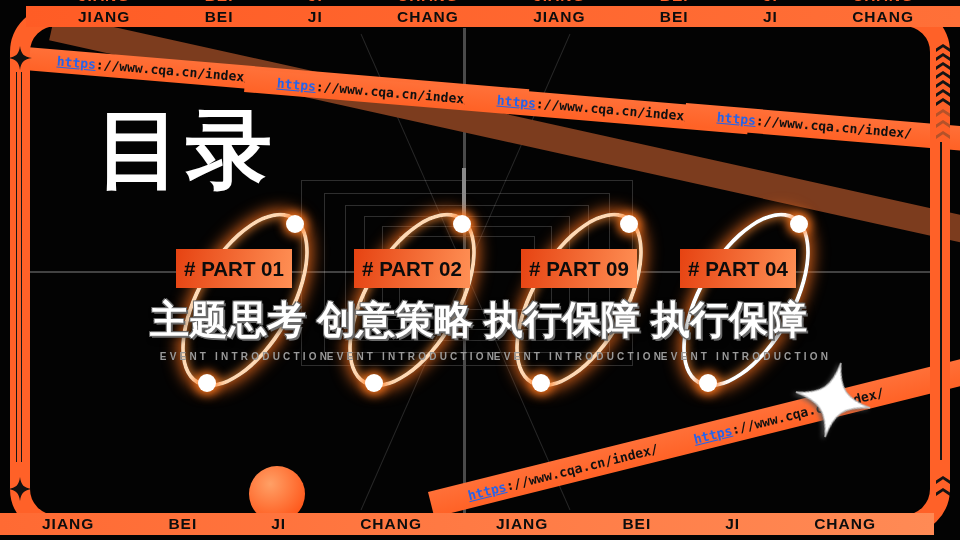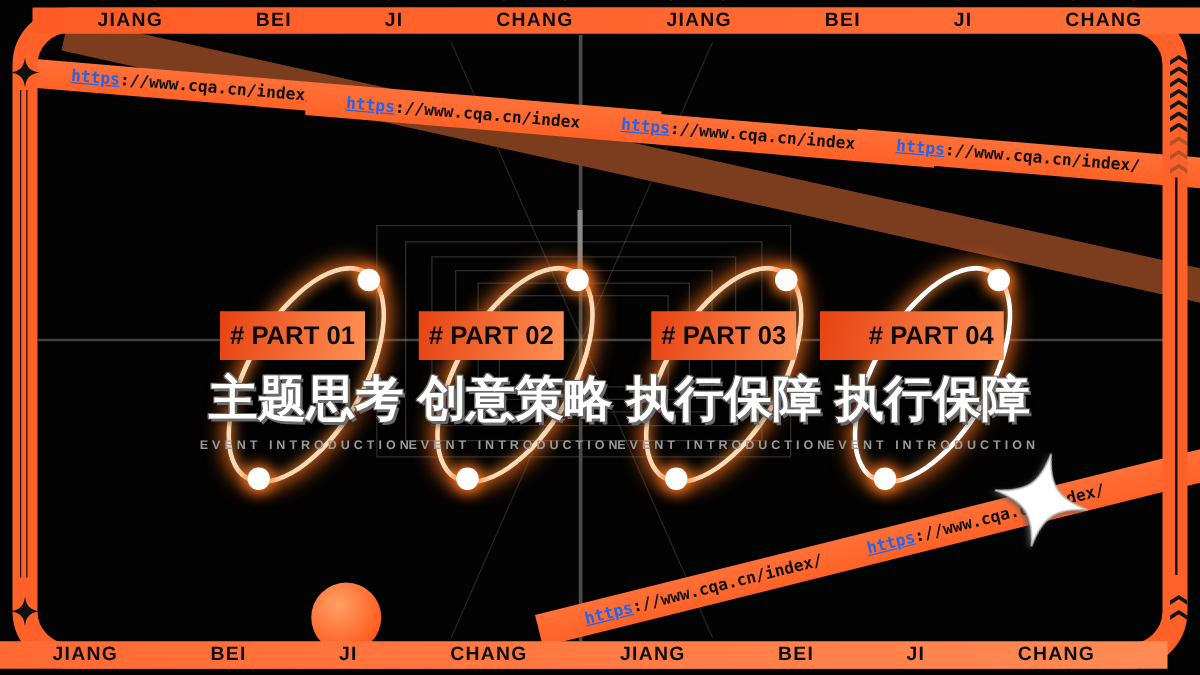--- a/index.html
+++ b/index.html
@@ -64,21 +64,21 @@
   
   .ellipse{position:absolute;width:96px;height:194px;border-radius:50%;border:4px solid #ffd9b4;
            box-sizing:border-box;transform:rotate(30deg);z-index:5;
            box-shadow:0 0 16px 3px rgba(255,115,30,.85), inset 0 0 10px 2px rgba(255,140,50,.7);}
   .ellipse.white{border-color:#ffffff;}
   .dot{position:absolute;width:18px;height:18px;border-radius:50%;background:#fff;z-index:6;
        box-shadow:0 0 10px 3px rgba(255,120,30,.9);}
   .part-label{position:absolute;width:116px;height:39px;top:249px;z-index:6;
        background:linear-gradient(100deg,#e64312,#ff9055);display:flex;align-items:center;justify-content:center;
        font-weight:bold;font-size:20.5px;color:#0c0c0c;white-space:nowrap;}
-  .part-title{position:absolute;width:190px;top:298px;z-index:6;text-align:center;font-weight:bold;
+  .part-title{position:absolute;width:190px;top:298px;z-index:6;text-align:left;font-weight:bold;
        font-size:39px;line-height:44px;color:#ffffff;white-space:nowrap;
        text-shadow:2px 2px 0 #6a6a6a,-1px -1px 0 #6a6a6a,1px -1px 0 #6a6a6a,-1px 1px 0 #6a6a6a,3px 3px 6px rgba(0,0,0,.7);}
   .part-sub{position:absolute;width:190px;top:351px;z-index:6;text-align:center;font-weight:bold;
        font-size:10px;letter-spacing:3.2px;color:#9a9a9a;white-space:nowrap;}
 
   
   .bottom-circle{position:absolute;left:249px;top:466px;width:56px;height:56px;border-radius:50%;
        background:radial-gradient(circle at 38% 32%,#ffa066,#ff5a1d 75%);z-index:3;}
   .star{position:absolute;left:795px;top:362px;z-index:8;transform:rotate(12deg);
         filter:drop-shadow(-2px 2px 2px rgba(90,90,90,.8));}
@@ -179,46 +179,47 @@
   <div class="chev" style="top:80px;"></div>
   <div class="chev" style="top:89px;"></div>
   <div class="chev" style="top:98px;"></div>
   <div class="chev hollow" style="top:109px;"></div>
   <div class="chev hollow" style="top:120px;"></div>
   <div class="chev hollow" style="top:131px;"></div>
   <div class="rbar-line"></div>
   <div class="chev" style="top:476px;"></div>
   <div class="chev" style="top:488px;"></div>
 
+  <div class="heading">目录</div>
 
   <div class="ellipse" style="left:197px;top:203px;"></div>
   <div class="dot" style="left:286px;top:215px;"></div>
   <div class="dot" style="left:198px;top:374px;"></div>
   <div class="part-label" style="left:176px;"># PART 01</div>
   <div class="part-title" style="left:150px;">主题思考</div>
   <div class="part-sub" style="left:150px;">EVENT INTRODUCTION</div>
 
   <div class="ellipse" style="left:364px;top:203px;"></div>
   <div class="dot" style="left:453px;top:215px;"></div>
   <div class="dot" style="left:365px;top:374px;"></div>
-  <div class="part-label" style="left:335px;"># PART 02</div>
+  <div class="part-label" style="left:354px;"># PART 02</div>
   <div class="part-title" style="left:317px;">创意策略</div>
   <div class="part-sub" style="left:317px;">EVENT INTRODUCTION</div>
 
   <div class="ellipse" style="left:531px;top:203px;"></div>
   <div class="dot" style="left:620px;top:215px;"></div>
   <div class="dot" style="left:532px;top:374px;"></div>
-  <div class="part-label" style="left:521px;"># PART 03</div>
+  <div class="part-label" style="left:521px;"># PART 09</div>
   <div class="part-title" style="left:484px;">执行保障</div>
   <div class="part-sub" style="left:484px;">EVENT INTRODUCTION</div>
 
   <div class="ellipse white" style="left:698px;top:203px;"></div>
   <div class="dot" style="left:790px;top:215px;"></div>
   <div class="dot" style="left:699px;top:374px;"></div>
-  <div class="part-label" style="left:656px;padding-left:31px;"># PART 04</div>
+  <div class="part-label" style="left:680px;"># PART 04</div>
   <div class="part-title" style="left:651px;">执行保障</div>
   <div class="part-sub" style="left:651px;">EVENT INTRODUCTION</div>
 
   <svg class="star" width="76" height="76" viewBox="0 0 24 24">
       <path d="M12 0 C13.2 8 16 10.8 24 12 C16 13.2 13.2 16 12 24 C10.8 16 8 13.2 0 12 C8 10.8 10.8 8 12 0 Z" fill="#ffffff" stroke="#bdbdbd" stroke-width="0.4"></path>
     </svg>
 
 </div>
 
 </body></html>

